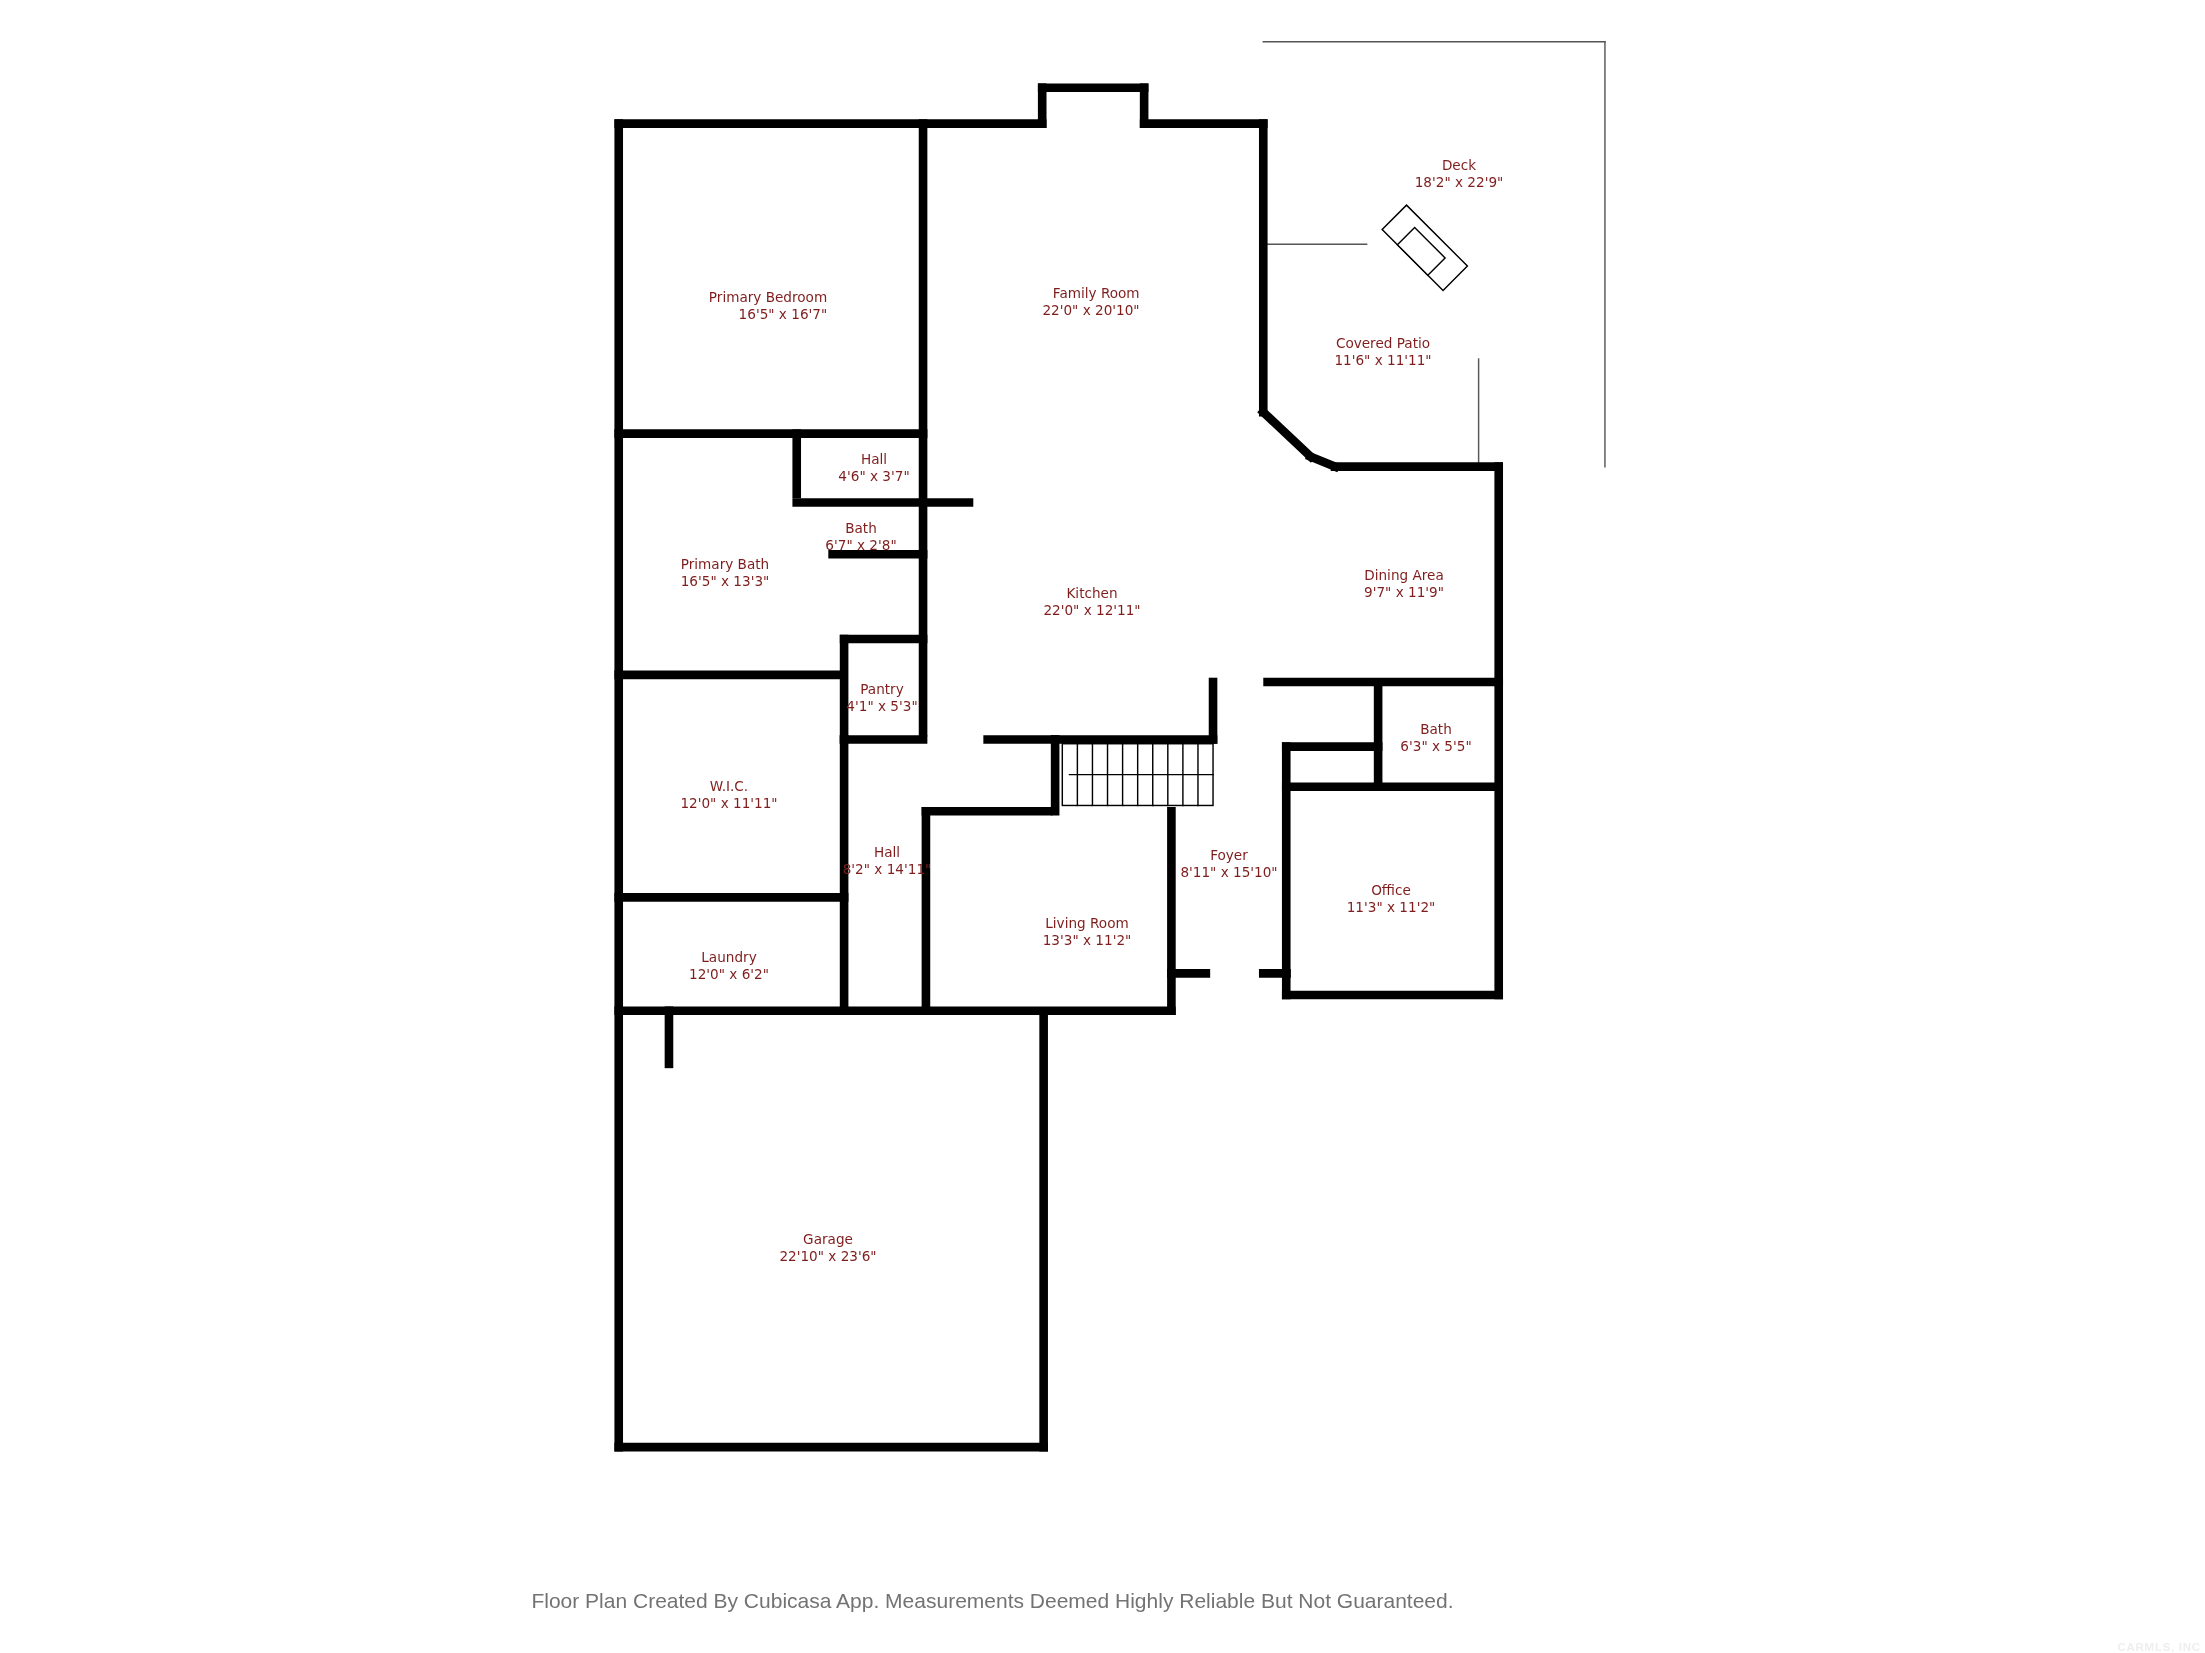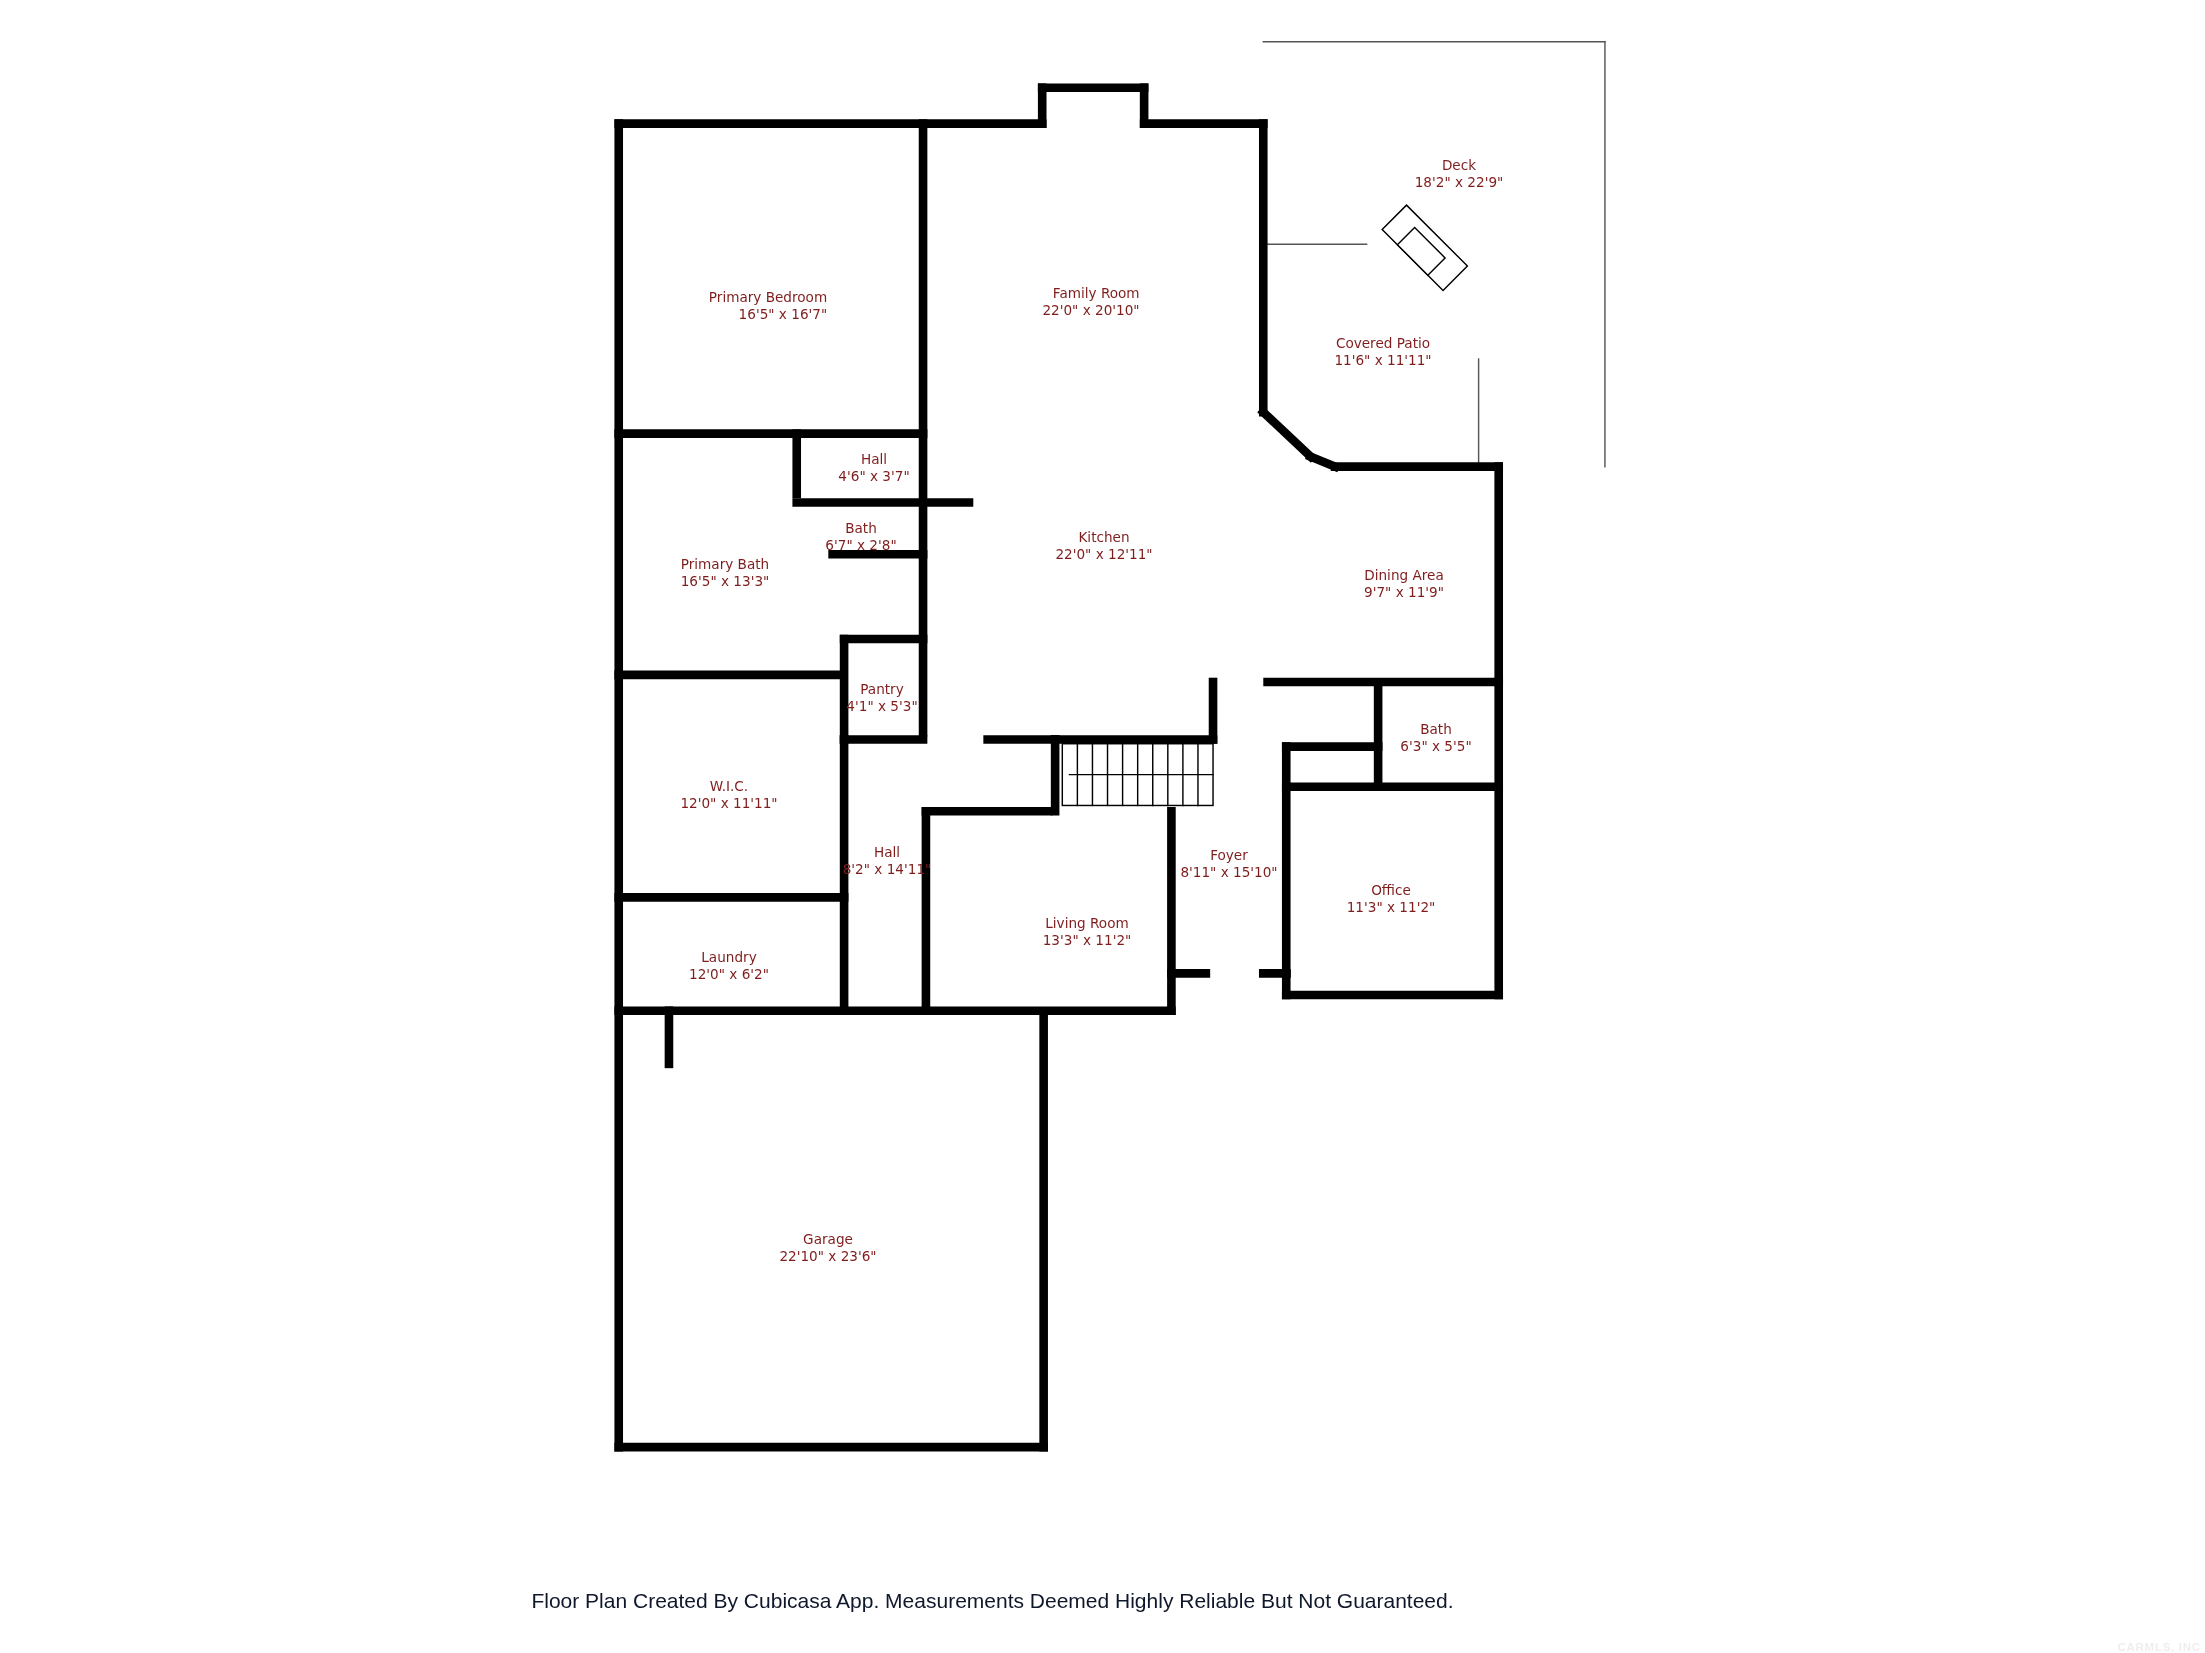--- a/index.html
+++ b/index.html
@@ -1,20 +1,20 @@
 <!DOCTYPE html>
 <html style="font-size:11.5px"><head>
 <meta charset="utf-8">
 <style>
   html, body { margin: 0; padding: 0; background: #ffffff; }
   body { width: 2205px; height: 1654px; position: relative; overflow: hidden; font-family: "DejaVu Sans", sans-serif; }
   #plan { position: absolute; left: 0; top: 0; width: 2205px; height: 1654px; }
   .room-label { position: absolute; transform: translate(-50%, -50%); text-align: center; color: #7f1d1d; font-size: 13.6px; line-height: 17px; white-space: nowrap; }
   .room-label .name, .room-label .dims { display: block; }
-  .footer { position: absolute; left: 0; width: 1985px; top: 1589px; text-align: center; font-family: "Liberation Sans", sans-serif; font-size: 21px; color: #0f172a; }
+  .footer { position: absolute; left: 0; width: 1985px; top: 1589px; text-align: center; font-family: "Liberation Sans", sans-serif; font-size: 21px; color: #737373; }
   .watermark { position: absolute; right: 4.3px; bottom: 1.4px; font-family: "Liberation Sans", sans-serif; font-size: 11.5px; font-weight: bold; color: #eeeeee; letter-spacing: 0.7px; }
 </style>
 </head>
 <body>
 
 <svg id="plan" viewBox="0 0 3072 2304" xmlns="http://www.w3.org/2000/svg">
   <g id="thin-layer">
       <line x1="1760" y1="58" x2="2236" y2="58" stroke="#555" stroke-width="2" stroke-linecap="square"></line>
       <line x1="2236" y1="58" x2="2236" y2="650" stroke="#555" stroke-width="2" stroke-linecap="square"></line>
       <line x1="1760" y1="340" x2="1904" y2="340" stroke="#555" stroke-width="2" stroke-linecap="square"></line>
@@ -109,21 +109,21 @@
       <span class="dims">4'6" x 3'7"</span>
     </div>
     <div class="room-label" style="left: 861px; top: 537px;">
       <span class="name">Bath</span>
       <span class="dims">6'7" x 2'8"</span>
     </div>
     <div class="room-label" style="left: 725px; top: 573px;">
       <span class="name">Primary Bath</span>
       <span class="dims">16'5" x 13'3"</span>
     </div>
-    <div class="room-label" style="left: 1092px; top: 546px; margin-left: 12px;">
+    <div class="room-label" style="left: 1092px; top: 602px;">
       <span class="name">Kitchen</span>
       <span class="dims">22'0" x 12'11"</span>
     </div>
     <div class="room-label" style="left: 1404px; top: 584px;">
       <span class="name">Dining Area</span>
       <span class="dims">9'7" x 11'9"</span>
     </div>
     <div class="room-label" style="left: 882px; top: 698px;">
       <span class="name">Pantry</span>
       <span class="dims">4'1" x 5'3"</span>

